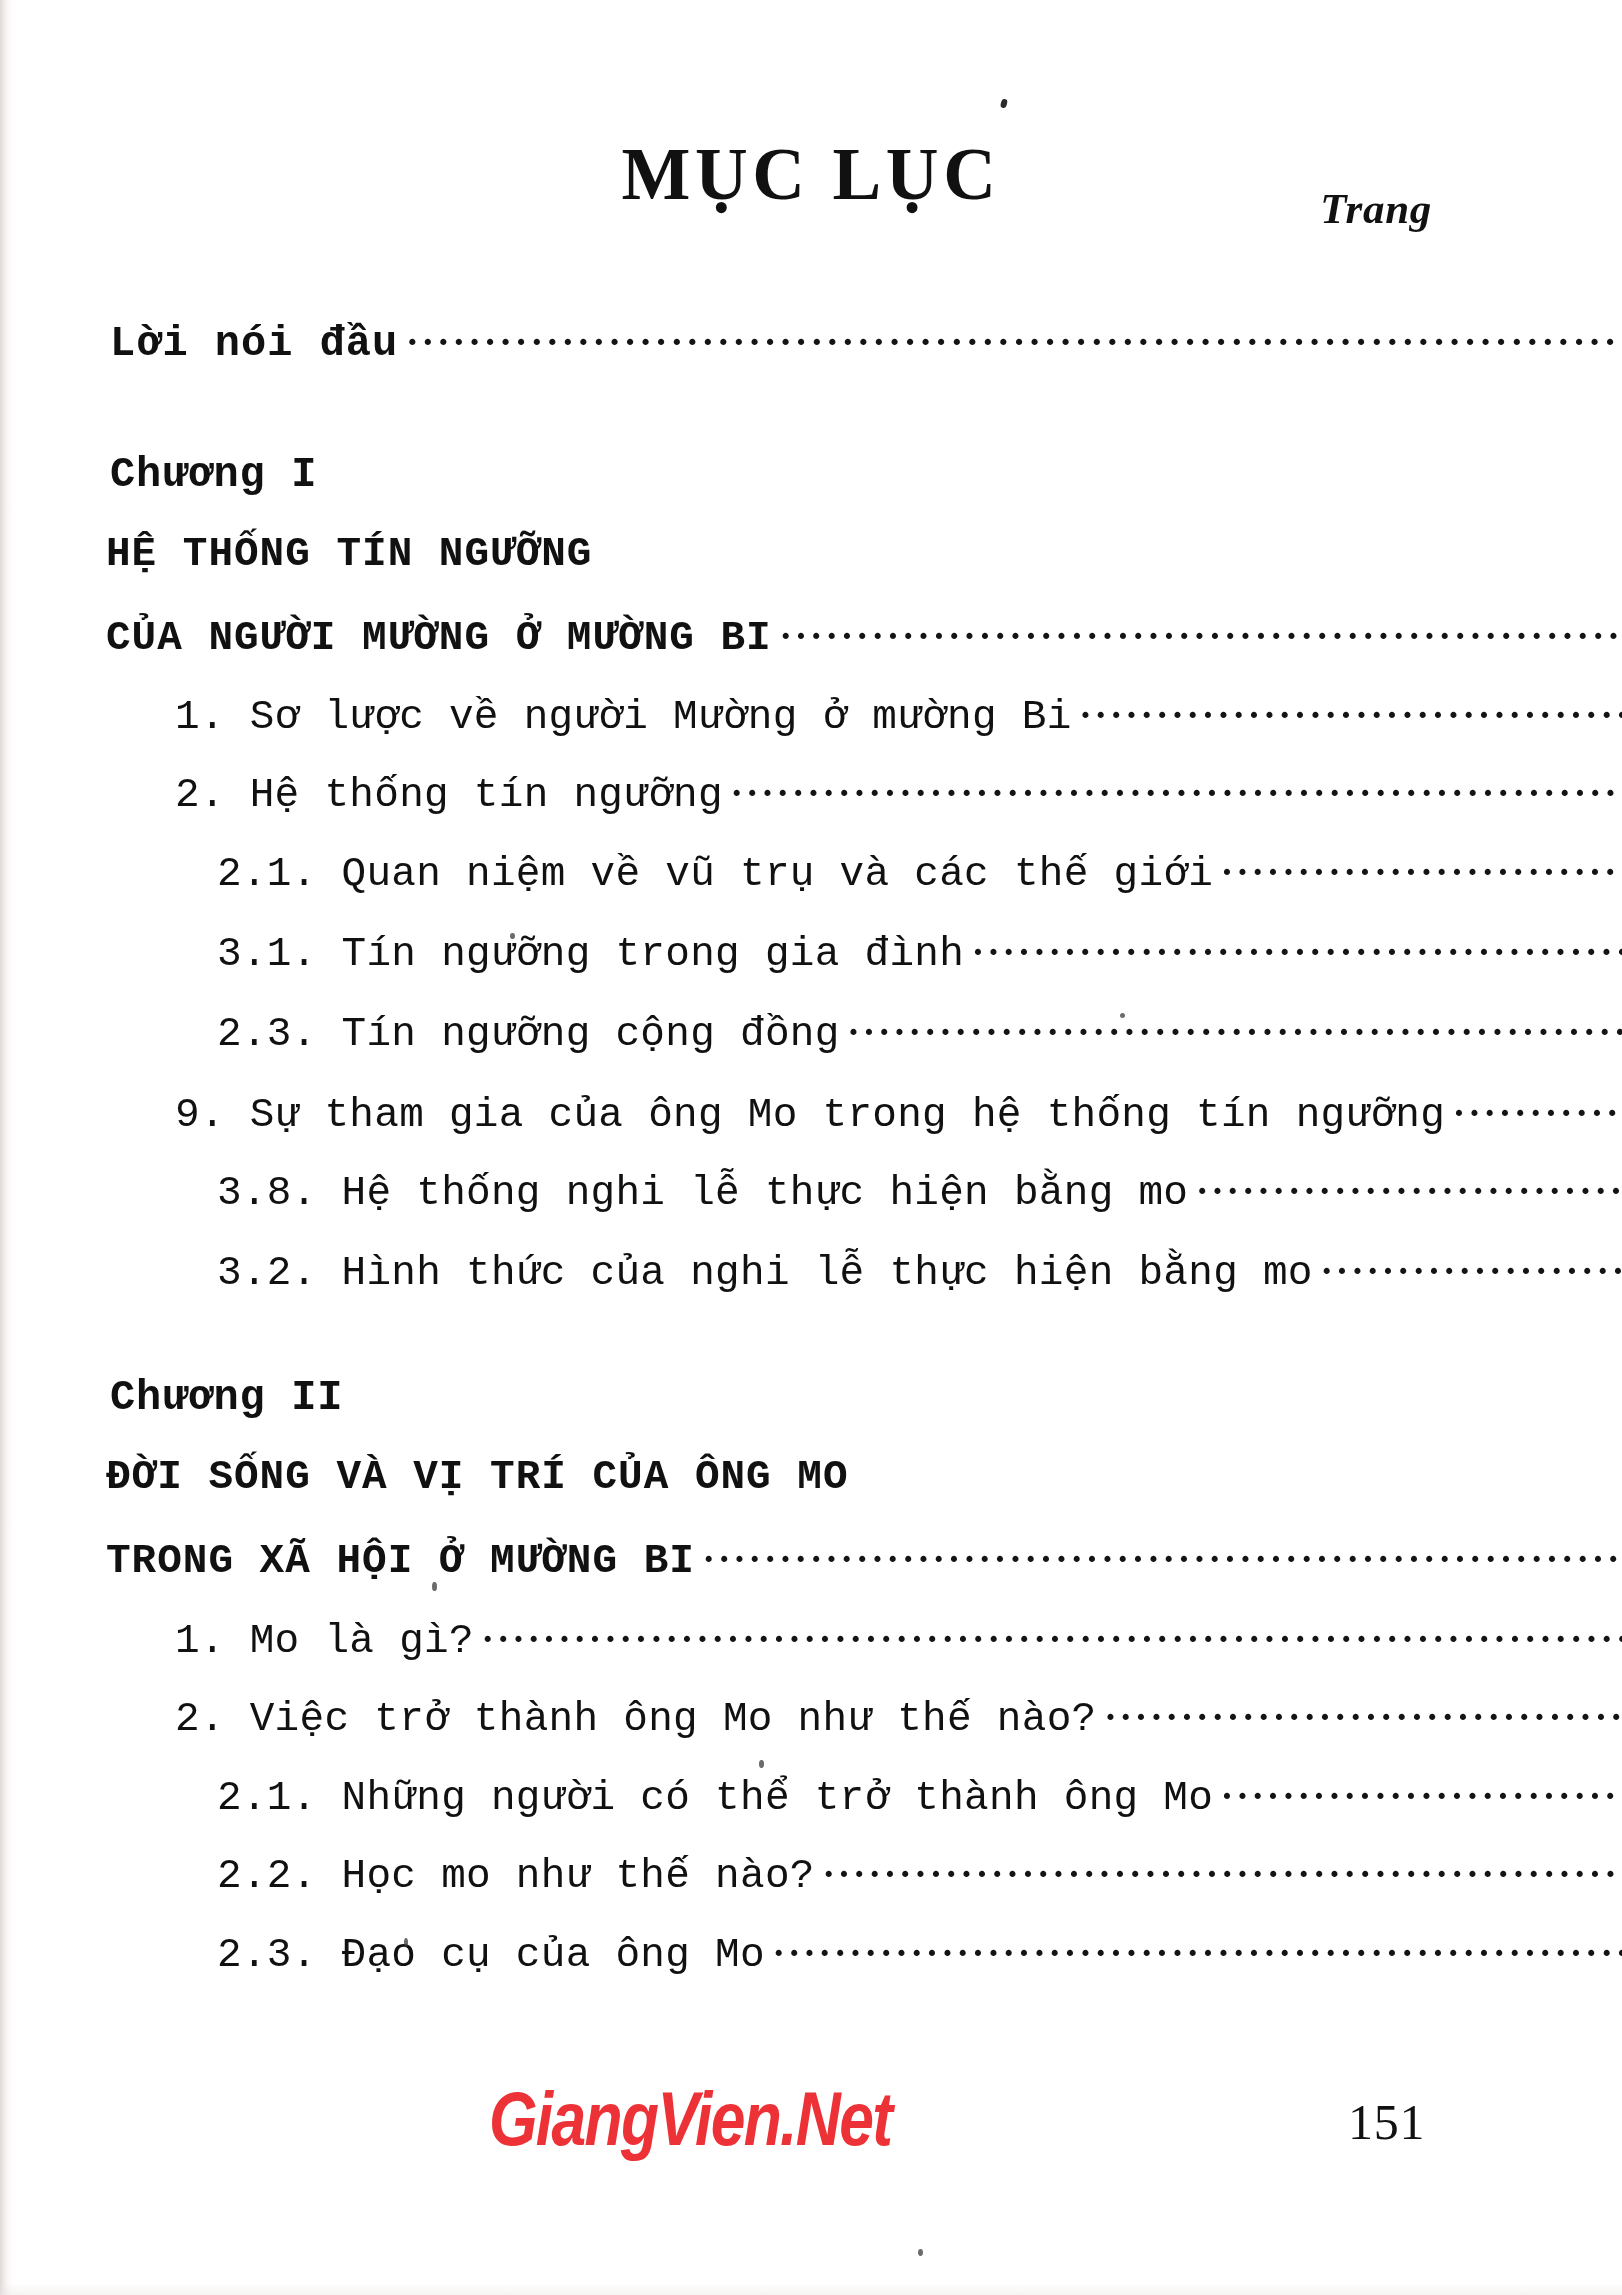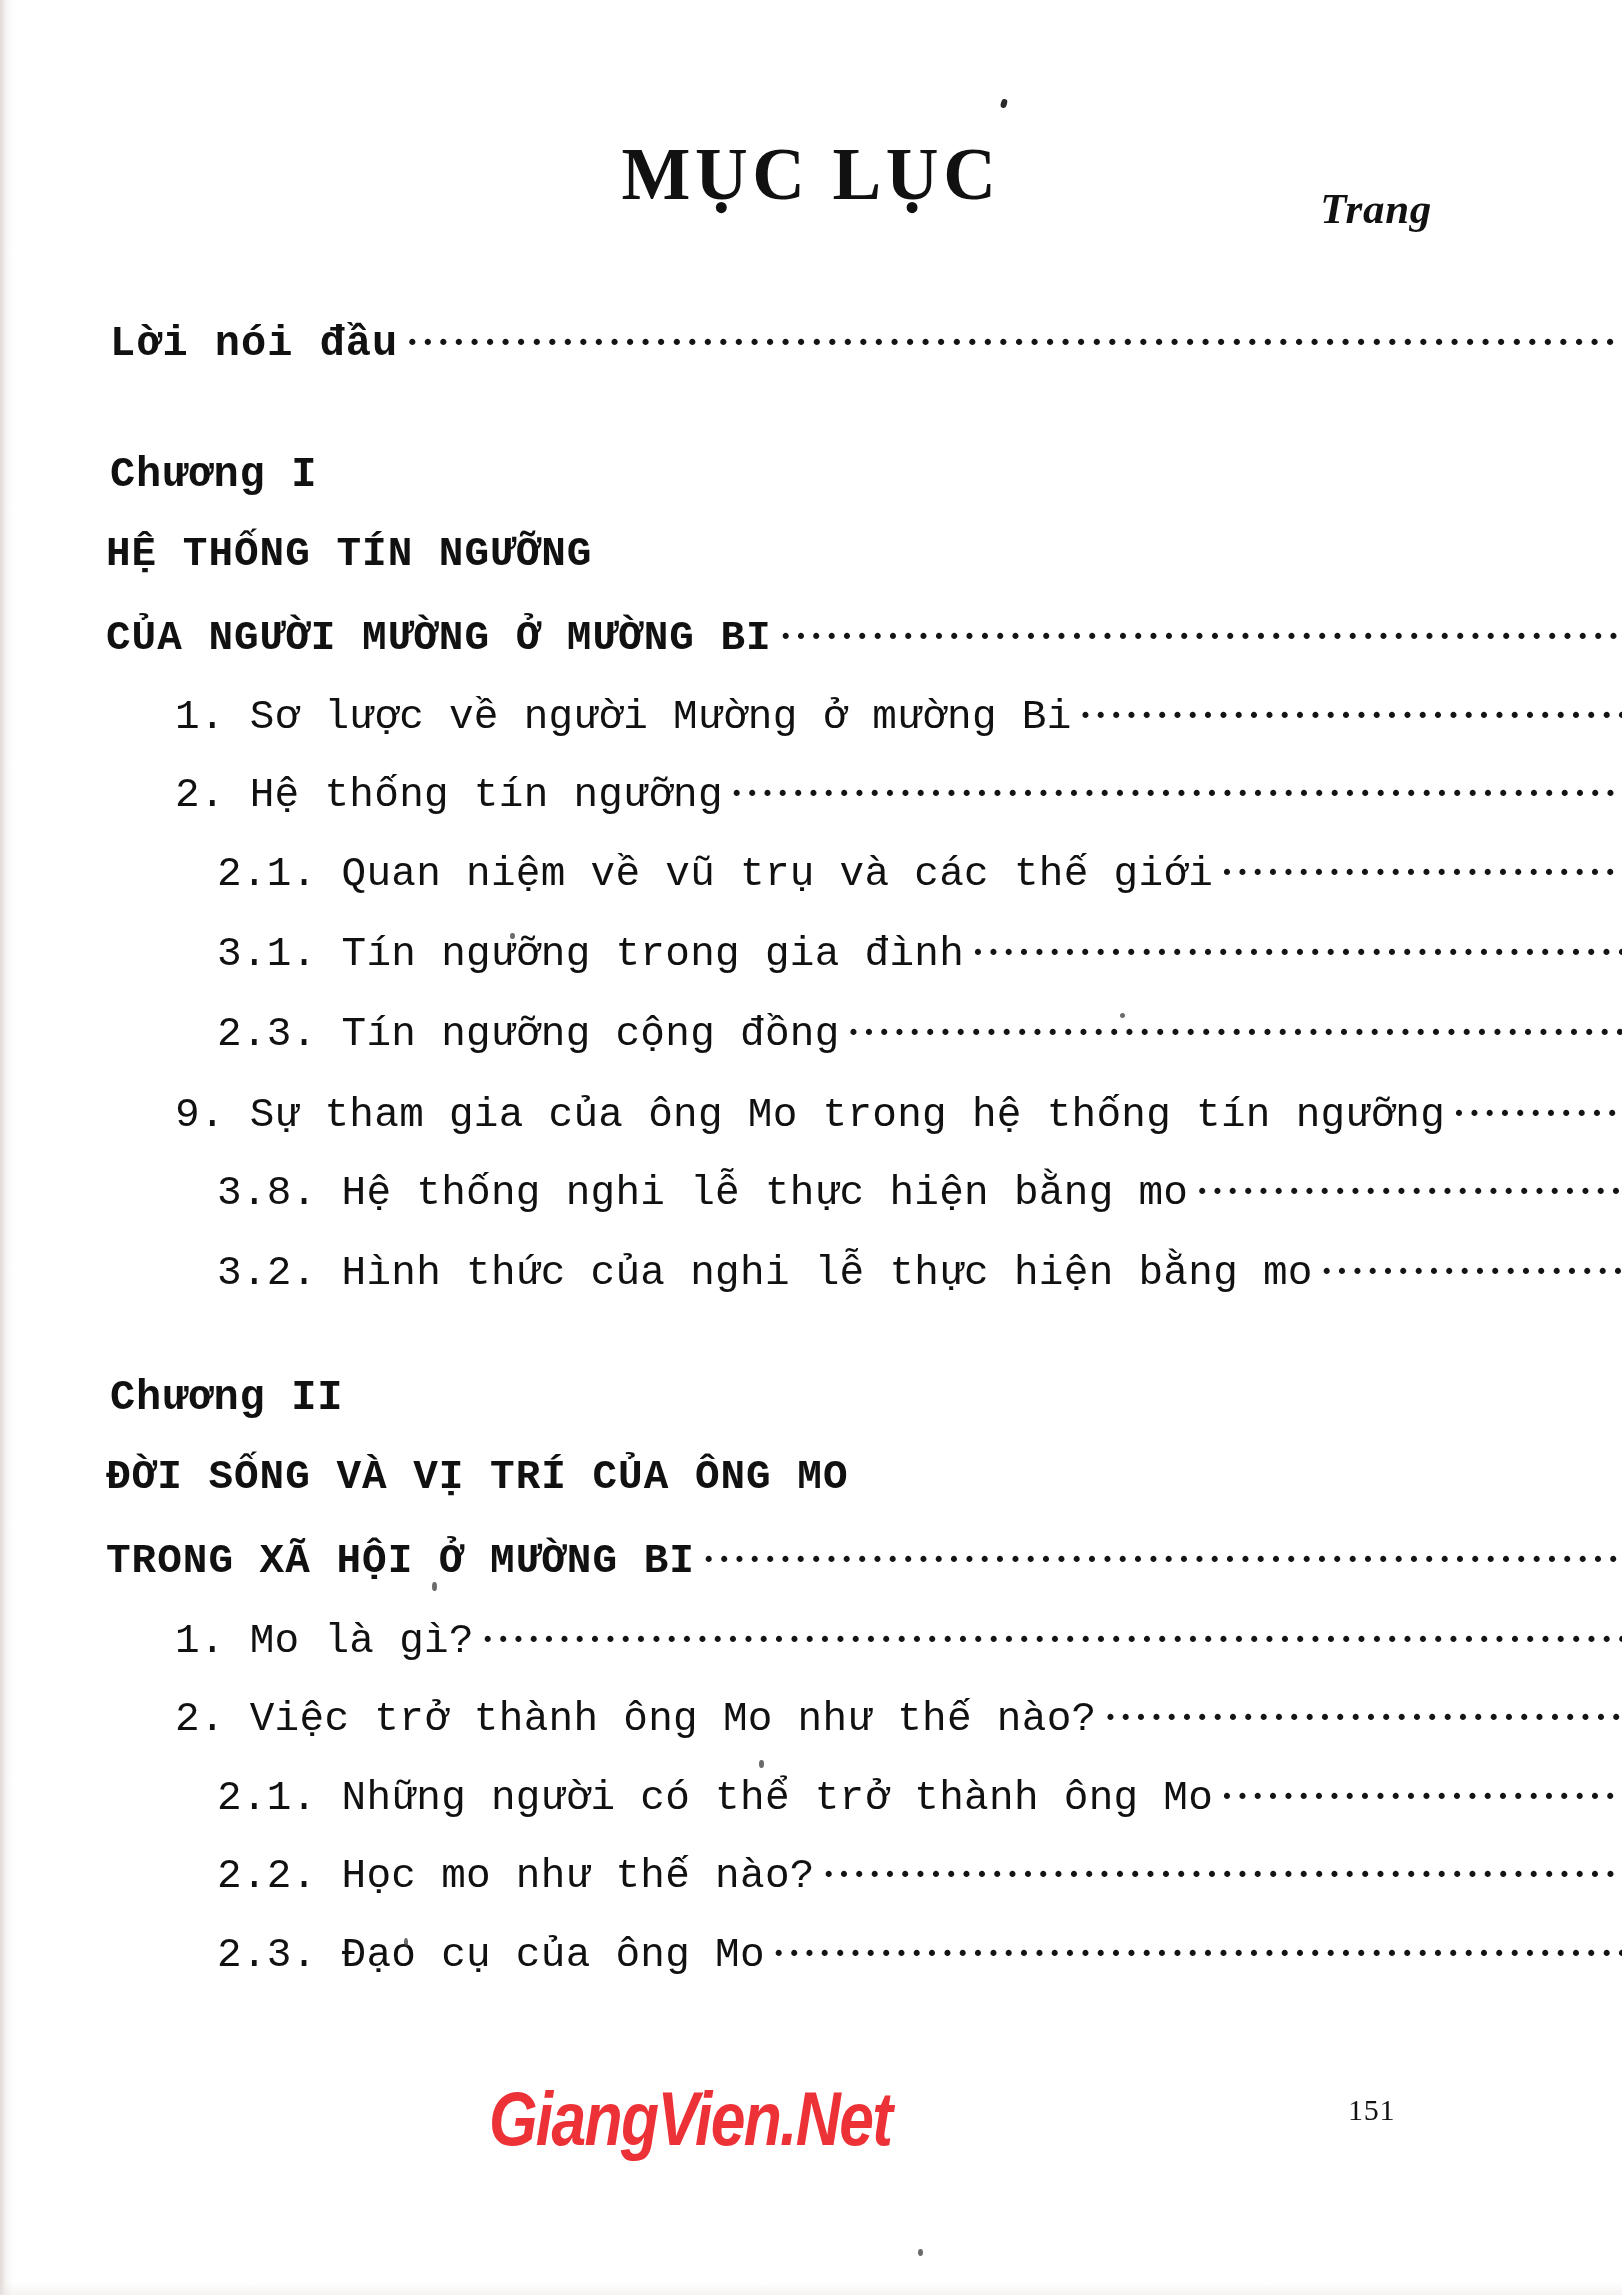--- a/index.html
+++ b/index.html
@@ -161,21 +161,21 @@
     letter-spacing: -2px;
     transform: scaleX(0.82);
     transform-origin: left top;
   }
 
   
   .folio {
     position: absolute;
     left: 1348px;
     top: 2093px;
-    font-size: 30px;
+    font-size: 50px;
     font-weight: normal;
     letter-spacing: 0.7px;
   }
 
   
   .speck { position: absolute; background: #3a3a3a; border-radius: 50%; opacity: .75; }
 </style>
 </head>
 <body style="color: rgb(17, 17, 17); background: rgb(255, 255, 255);">
 

